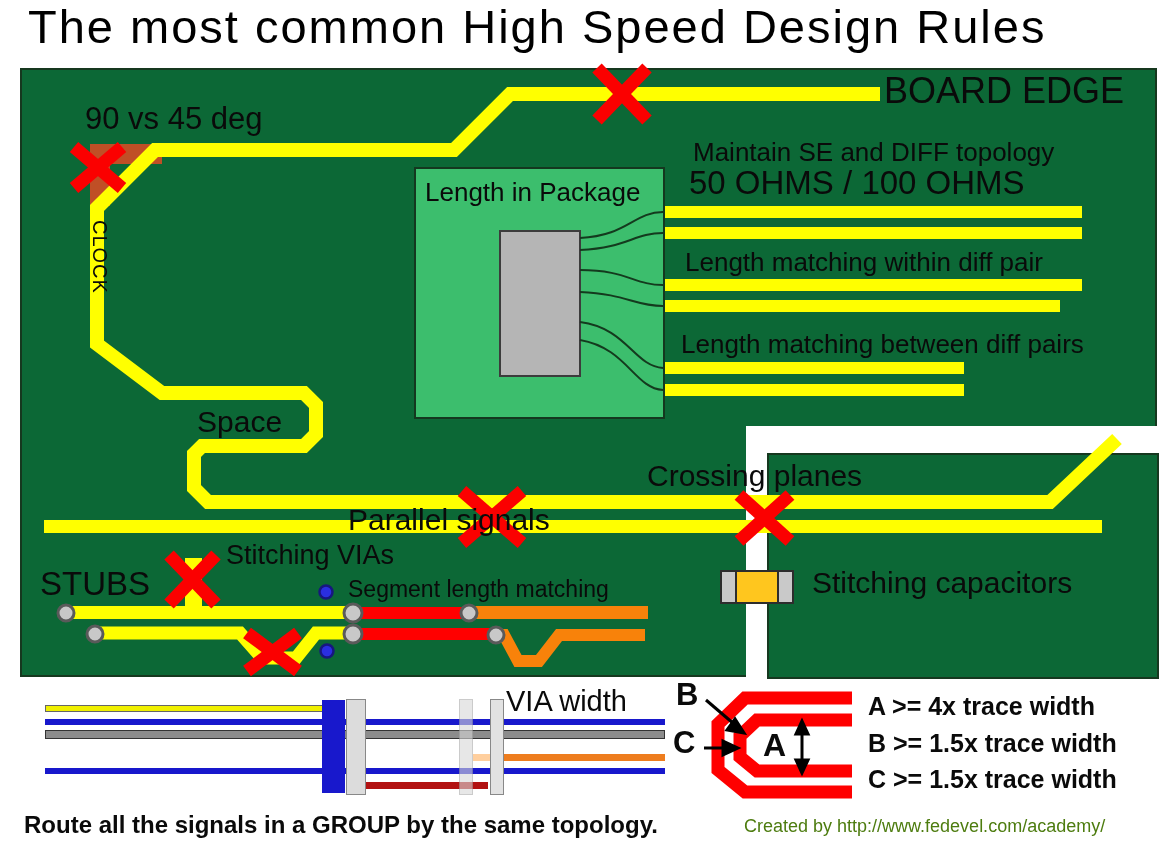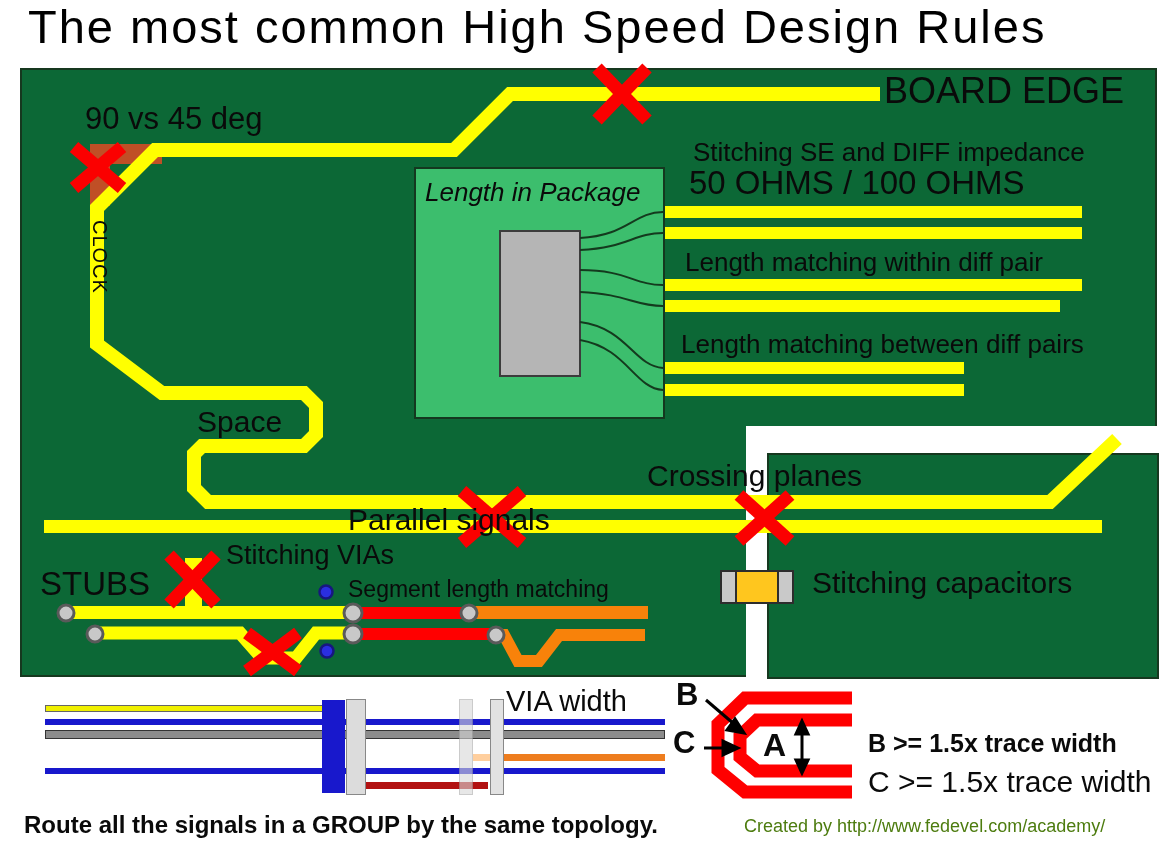--- a/index.html
+++ b/index.html
@@ -122,23 +122,23 @@
         <g>
             <line x1="225" y1="563" x2="276" y2="601"></line>
             <line x1="276" y1="563" x2="225" y2="601"></line>
           </g>
       </g>
     </svg>
 
     <div class="lbl" style="left:63px;top:33px;font-size:31px;">90 vs 45 deg</div>
     <div class="lbl rotclock" style="left:88px;top:150px;font-size:20px;letter-spacing:1px;">CLOCK</div>
     <div class="lbl" style="left:862px;top:2px;font-size:36px;">BOARD EDGE</div>
-    <div class="lbl" style="left:671px;top:69px;font-size:26px;">Stitching SE and DIFF impedance</div>
+    <div class="lbl" style="left:671px;top:69px;font-size:26px;">Maintain SE and DIFF topology</div>
     <div class="lbl" style="left:667px;top:96px;font-size:33px;">50 OHMS / 100 OHMS</div>
-    <div class="lbl" style="left:403px;top:109px;font-size:26px;font-style:italic;">Length in Package</div>
+    <div class="lbl" style="left:403px;top:109px;font-size:26px;">Length in Package</div>
     <div class="lbl" style="left:663px;top:179px;font-size:26px;">Length matching within diff pair</div>
     <div class="lbl" style="left:659px;top:261px;font-size:26px;">Length matching between diff pairs</div>
     <div class="lbl" style="left:175px;top:336px;font-size:30px;">Space</div>
     <div class="lbl" style="left:326px;top:390px;font-size:30px;margin-top:44px;">Parallel signals</div>
     <div class="lbl" style="left:625px;top:390px;font-size:30px;">Crossing planes</div>
     <div class="lbl" style="left:204px;top:471px;font-size:27px;">Stitching VIAs</div>
     <div class="lbl" style="left:18px;top:497px;font-size:33px;">STUBS</div>
     <div class="lbl" style="left:326px;top:507px;font-size:23px;">Segment length matching</div>
     <div class="lbl" style="left:790px;top:497px;font-size:30px;">Stitching capacitors</div>
   </div>
@@ -167,19 +167,20 @@
         <polygon points="738,748 723,741 723,755"></polygon>
         <line x1="802" y1="730" x2="802" y2="764"></line>
         <polygon points="802,721 796,734 808,734"></polygon>
         <polygon points="802,773 796,760 808,760"></polygon>
       </g>
     </g>
   </svg>
   <div class="lbl" style="left:676px;top:679px;font-size:31px;font-weight:bold;">B</div>
   <div class="lbl" style="left:673px;top:727px;font-size:31px;font-weight:bold;">C</div>
   <div class="lbl" style="left:763px;top:729px;font-size:32px;font-weight:bold;">A</div>
+  <div class="lbl" style="left:868px;top:693px;font-size:25px;font-weight:bold;">A &gt;= 4x trace width</div>
   <div class="lbl" style="left:868px;top:730px;font-size:25px;font-weight:bold;">B &gt;= 1.5x trace width</div>
-  <div class="lbl" style="left:868px;top:766px;font-size:30px;font-weight:normal;">C &gt;= 1.5x trace width</div>
+  <div class="lbl" style="left:868px;top:766px;font-size:25px;font-weight:bold;">C &gt;= 1.5x trace width</div>
 
   <div class="lbl" style="left:24px;top:812px;font-size:24px;font-weight:bold;">Route all the signals in a GROUP by the same topology.</div>
   <div class="lbl" style="left:744px;top:817px;font-size:18px;color:#4d7c0f;">Created by http://www.fedevel.com/academy/</div>
 
 </div>
 
 </body></html>

